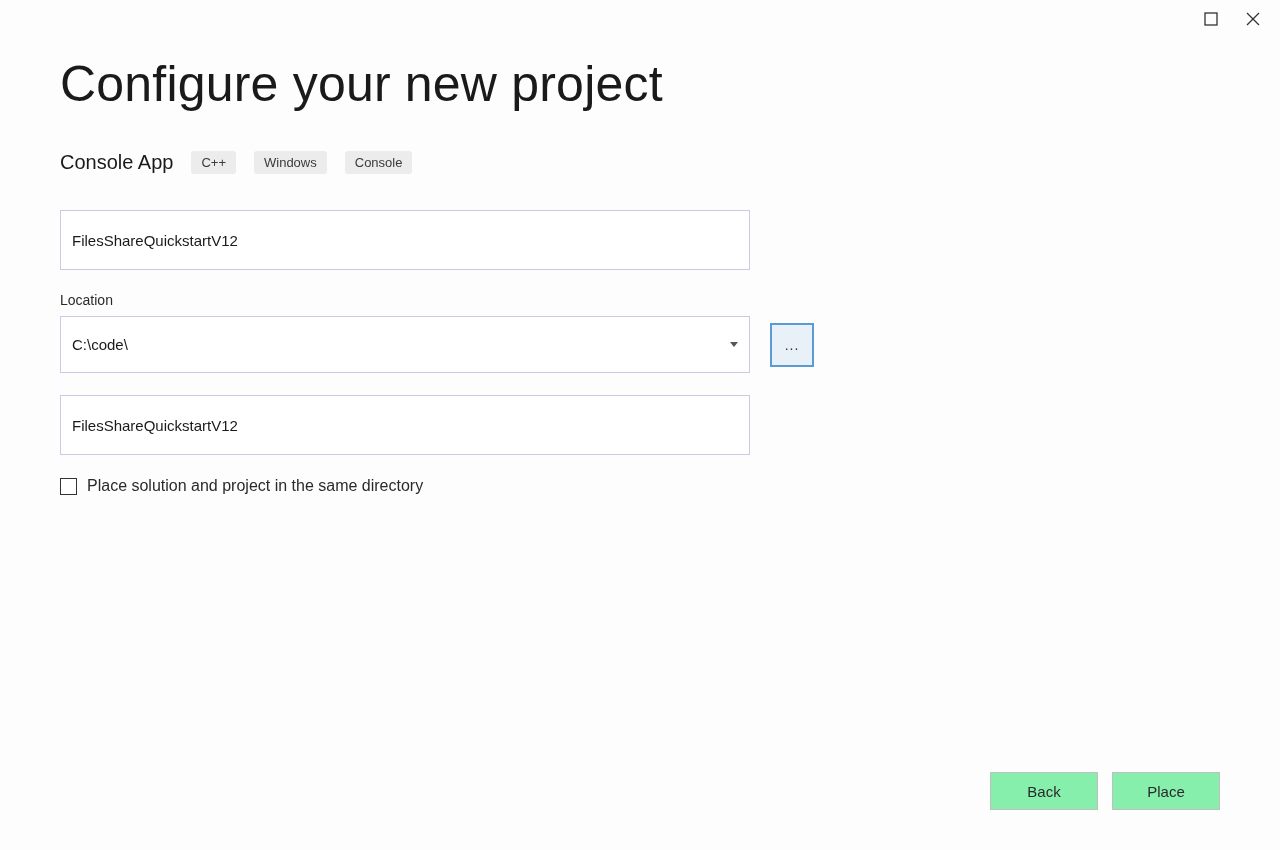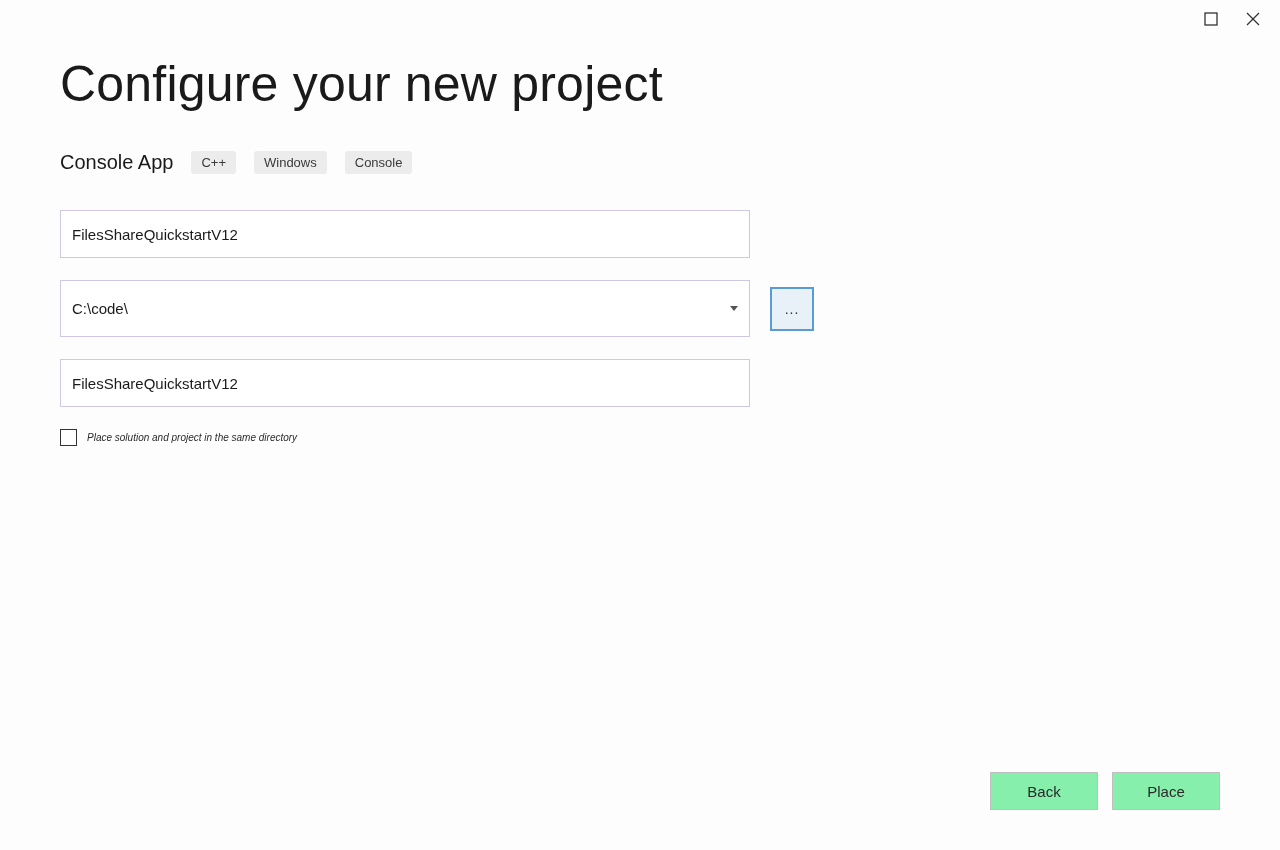--- a/index.html
+++ b/index.html
@@ -63,21 +63,21 @@
     .field-label {
       font-size: 14px;
       color: #2a2a2a;
       margin-bottom: 8px;
       display: flex;
       align-items: center;
       gap: 8px;
     }
     .text-input {
       width: 690px;
-      height: 48px;
+      height: 60px;
       border: 1px solid #cfc8e4;
       background: #fff;
       font-size: 15px;
       padding: 0 11px;
       color: #1a1a1a;
       outline: none;
       font-family: inherit;
     }
     .location-row {
       display: flex;
@@ -140,23 +140,22 @@
       margin-top: 18px;
     }
     .checkbox {
       width: 17px;
       height: 17px;
       border: 1.5px solid #333;
       background: #fff;
       cursor: pointer;
     }
     .checkbox-label {
-      font-size: 10px;
+      font-size: 16px;
       color: #2a2a2a;
-      font-style: italic;
     }
     .footer-buttons {
       position: absolute;
       bottom: 40px;
       right: 60px;
       display: flex;
       gap: 14px;
     }
     .btn {
       min-width: 108px;
@@ -194,20 +193,21 @@
     <span class="tag">C++</span>
     <span class="tag">Windows</span>
     <span class="tag">Console</span>
   </div>
 
   <div class="field-group">
     <input class="text-input" type="text" value="FilesShareQuickstartV12" style="">
   </div>
 
   <div class="field-group">
+    <div class="field-label">Location</div>
     <div class="location-row">
       <div class="combo">
         <span class="value">C:\code\</span>
         <span class="caret"></span>
       </div>
       <div class="browse-btn">...</div>
     </div>
   </div>
 
 

